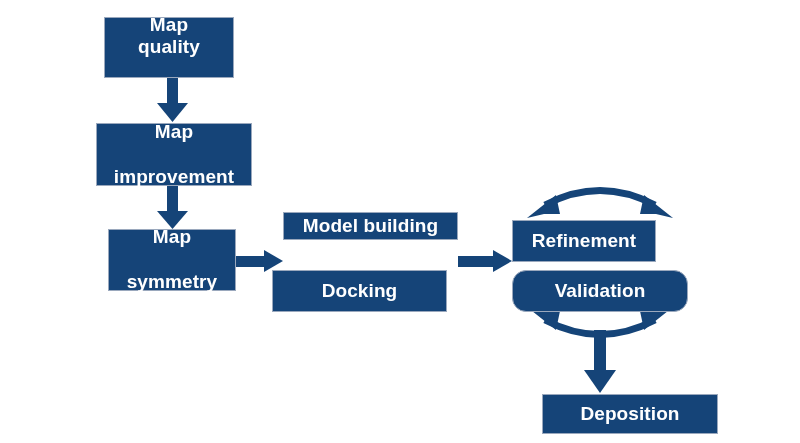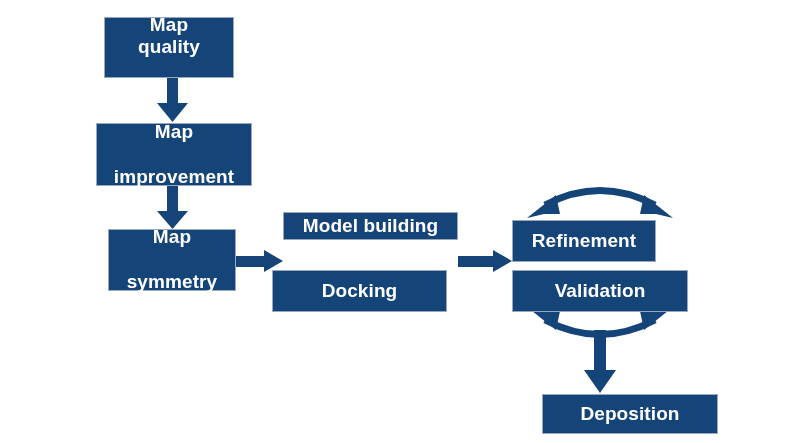--- a/index.html
+++ b/index.html
@@ -45,21 +45,21 @@
     height: 443px;
     pointer-events: none;
   }
   
   #box-map-quality     { left:104px; top:17px;  width:130px; height:61px; }
   #box-map-improvement { left:96px;  top:123px; width:156px; height:63px; }
   #box-map-symmetry    { left:108px; top:229px; width:128px; height:62px; }
   #box-model-building  { left:283px; top:212px; width:175px; height:28px; }
   #box-docking         { left:272px; top:270px; width:175px; height:42px; }
   #box-refinement      { left:512px; top:212px; width:144px; height:42px;margin-top:8px; }
-  #box-validation      { left:512px; top:270px; width:176px; height:42px; }
+  #box-validation      { left:512px; top:270px; width:176px; height:42px;border-radius:14px; }
   #box-deposition      { left:512px; top:394px; width:176px; height:40px;margin-left:30px; }
 </style>
 </head>
 <body>
 
 <div id="canvas">
 
   <svg class="arrow-svg" viewBox="0 0 800 443" xmlns="http://www.w3.org/2000/svg">
 
     <g>

